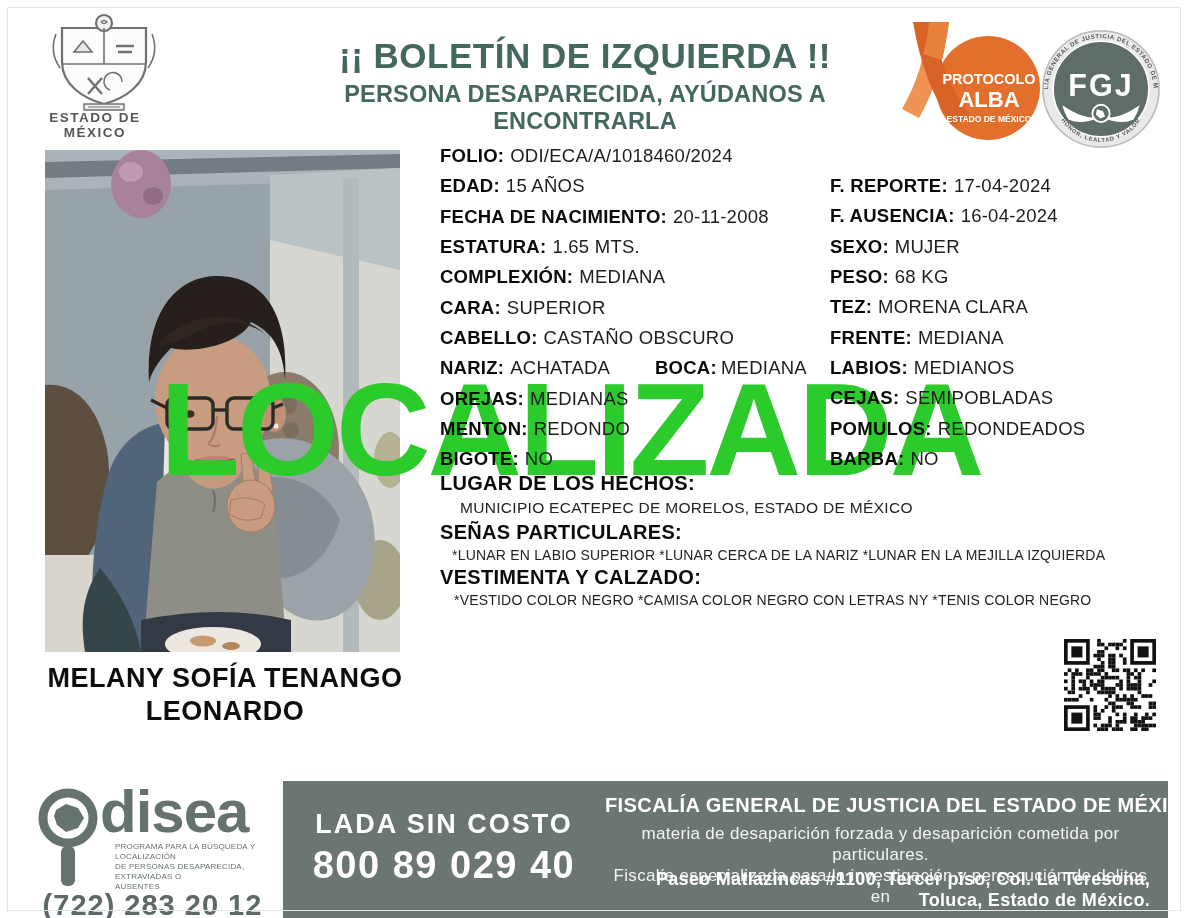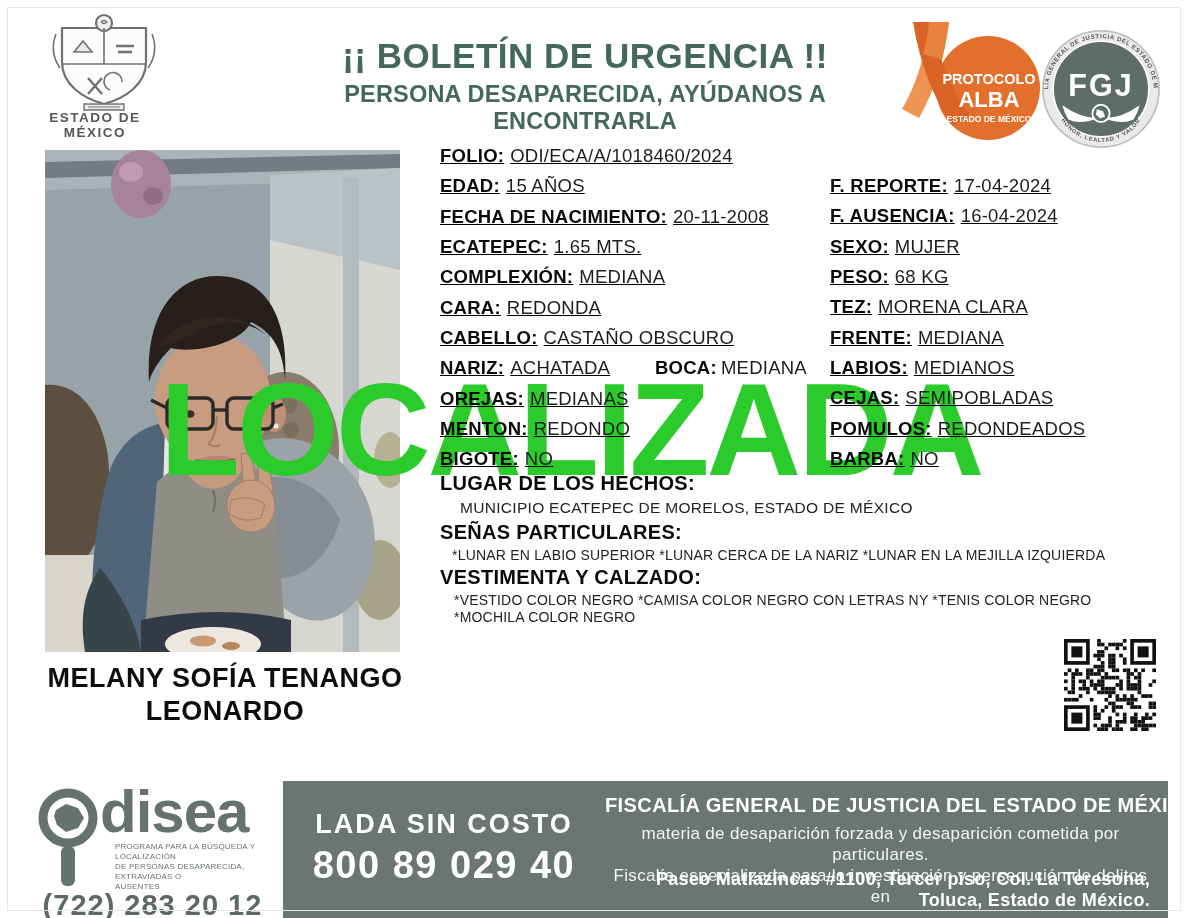--- a/index.html
+++ b/index.html
@@ -18,21 +18,21 @@
   .fgj-seal  { position:absolute; left:1040px; top:28px; z-index:6; }
 
   
   .photo { position:absolute; left:45px; top:150px; width:355px; height:502px; z-index:1; }
 
   
   .watermark { position:absolute; left:160px; top:364px; z-index:4; font-size:131px; line-height:1;
     font-weight:bold; color:var(--green,#2bcb2b); letter-spacing:-3px; white-space:nowrap; }
 
   
-  .fields { position:absolute; z-index:6;text-decoration:underline; }
+  .fields { position:absolute; z-index:6; }
   .fl-rows { left:440px; top:141px; }
   .fr-rows { left:830px; top:171px; }
   .frow { height:30.3px; display:flex; align-items:center; font-size:18.5px; position:relative;
     white-space:nowrap; letter-spacing:.25px; }
   .lab { font-weight:bold; color:#0a0a0a; margin-right:6px; }
   .val { color:#1d1d1d; }
   .pair2 { position:absolute; left:215px; display:flex; align-items:center; }
   .pair2 .lab { margin-right:4px; }
 
   .section { position:absolute; left:440px; z-index:6; white-space:nowrap; }
@@ -91,21 +91,21 @@
       <path d="M44,66 l14,16 M58,66 l-14,16" stroke-width="2.4"></path>
       <path d="M66,78 a9,9 0 1 1 12,-8" stroke-width="1.6"></path>
       <path d="M12,22 q-7,18 4,34 M108,22 q7,18 -4,34" stroke-width="1.6"></path>
       <path d="M40,92 h40 v6 h-40 z" fill="#ececec" stroke-width="1.4"></path>
       <path d="M44,95 h32" stroke-width="1"></path>
     </g>
   </svg>
   <div class="emblem-caption">ESTADO DE MÉXICO</div>
 
   <div class="title-block">
-    <div class="title">¡¡ BOLETÍN DE URGENCIA !!</div>
+    <div class="title">¡¡ BOLETÍN DE IZQUIERDA !!</div>
     <div class="subtitle">PERSONA DESAPARECIDA, AYÚDANOS A ENCONTRARLA</div>
   </div>
 
   <svg class="alba-badge" width="150" height="128" viewBox="0 0 150 128">
     <circle cx="95" cy="68" r="52" fill="#e2702c"></circle>
     <path d="M36,2 L56,2 C51,38 43,68 26,98 L9,89 C25,62 32,34 36,2 Z" fill="#ef9352"></path>
     <path d="M20,2 L40,2 C46,40 57,70 77,94 L60,106 C40,78 27,44 20,2 Z" fill="#d96326"></path>
     <path d="M36,2 L56,2 C54,16 52,28 49,40 L30,34 C33,24 35,13 36,2 Z" fill="#e8813d"></path>
     <text x="96" y="64" text-anchor="middle" font-size="14.5" font-weight="bold" fill="#ffffff">PROTOCOLO</text>
     <text x="96" y="87" text-anchor="middle" font-size="22" font-weight="bold" fill="#ffffff">ALBA</text>
@@ -207,30 +207,30 @@
     </div>
     <div class="frow">
       <span class="lab">EDAD:</span>
       <span class="val">15 AÑOS</span>
     </div>
     <div class="frow">
       <span class="lab">FECHA DE NACIMIENTO:</span>
       <span class="val">20-11-2008</span>
     </div>
     <div class="frow">
-      <span class="lab">ECATEPEC:</span>
+      <span class="lab">ESTATURA:</span>
       <span class="val">1.65 MTS.</span>
     </div>
     <div class="frow">
       <span class="lab">COMPLEXIÓN:</span>
       <span class="val">MEDIANA</span>
     </div>
     <div class="frow">
       <span class="lab">CARA:</span>
-      <span class="val">REDONDA</span>
+      <span class="val">SUPERIOR</span>
     </div>
     <div class="frow">
       <span class="lab">CABELLO:</span>
       <span class="val">CASTAÑO OBSCURO</span>
     </div>
     <div class="frow">
       <span class="lab">NARIZ:</span>
       <span class="val">ACHATADA</span>
       <span class="pair2">
         <span class="lab">BOCA:</span>
@@ -299,21 +299,20 @@
     <div class="sval">MUNICIPIO ECATEPEC DE MORELOS, ESTADO DE MÉXICO</div>
   </div>
   <div class="section sec-senas">
     <div class="slab">SEÑAS PARTICULARES:</div>
     <div class="sval">*LUNAR EN LABIO SUPERIOR  *LUNAR CERCA DE LA NARIZ  *LUNAR EN LA MEJILLA IZQUIERDA</div>
   </div>
   <div class="section sec-vest">
     <div class="slab">VESTIMENTA Y CALZADO:</div>
     <div class="sval">
       <div>*VESTIDO COLOR NEGRO *CAMISA COLOR NEGRO CON LETRAS NY *TENIS COLOR NEGRO</div>
-      <div>*MOCHILA COLOR NEGRO</div>
     </div>
   </div>
 
   <div class="name">
     <div>MELANY SOFÍA TENANGO</div>
     <div>LEONARDO</div>
   </div>
 
   <div class="qr">
     <svg width="92" height="92" viewBox="0 0 92 92">

